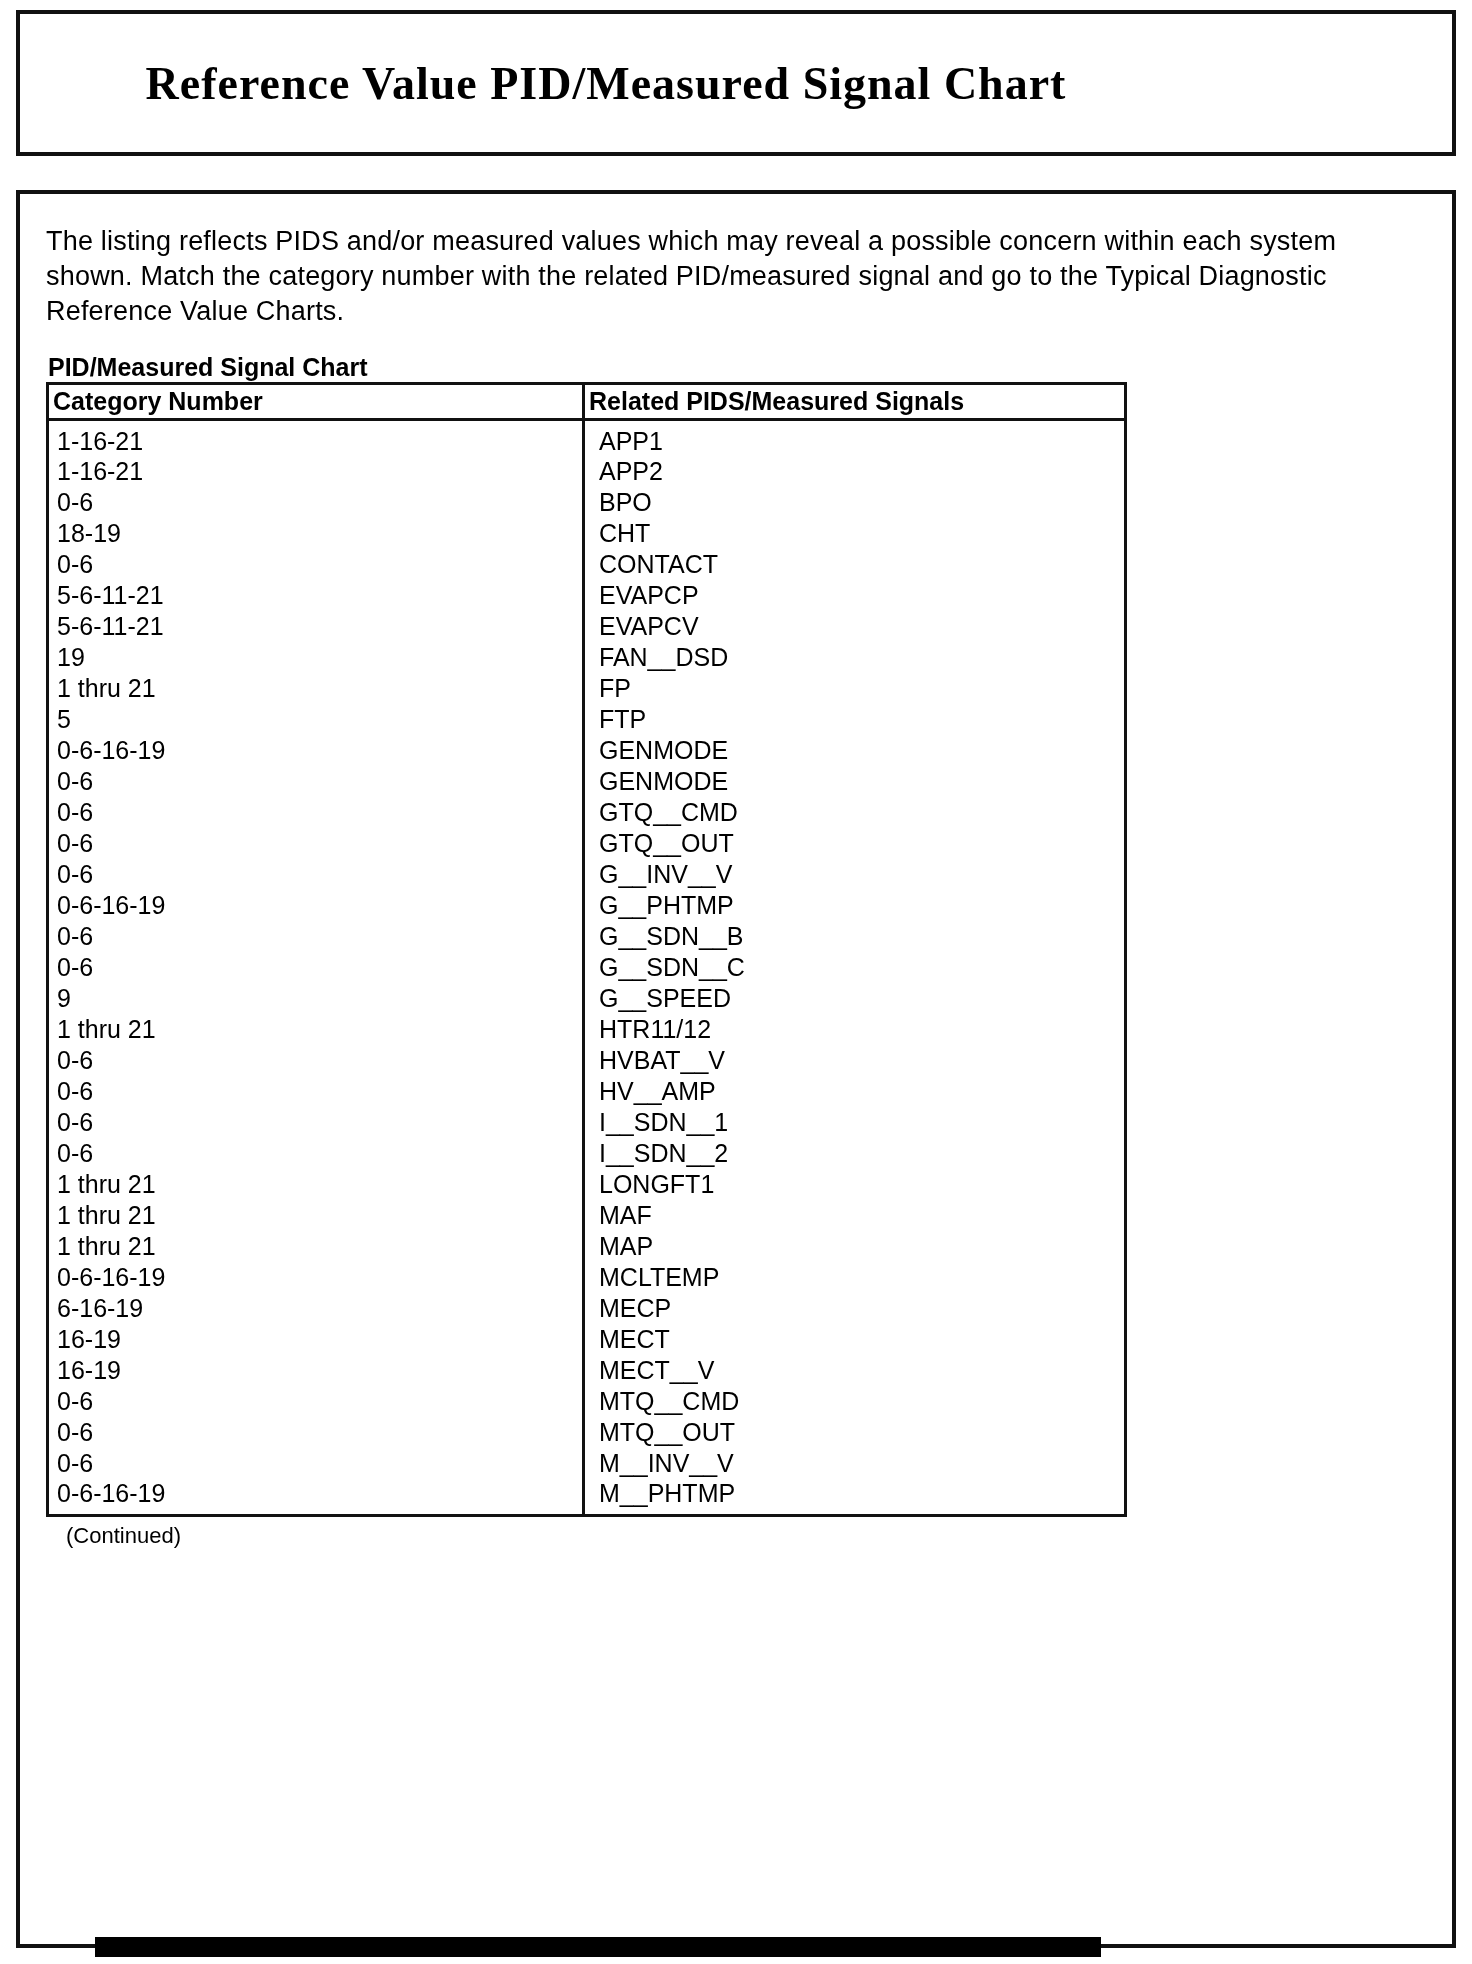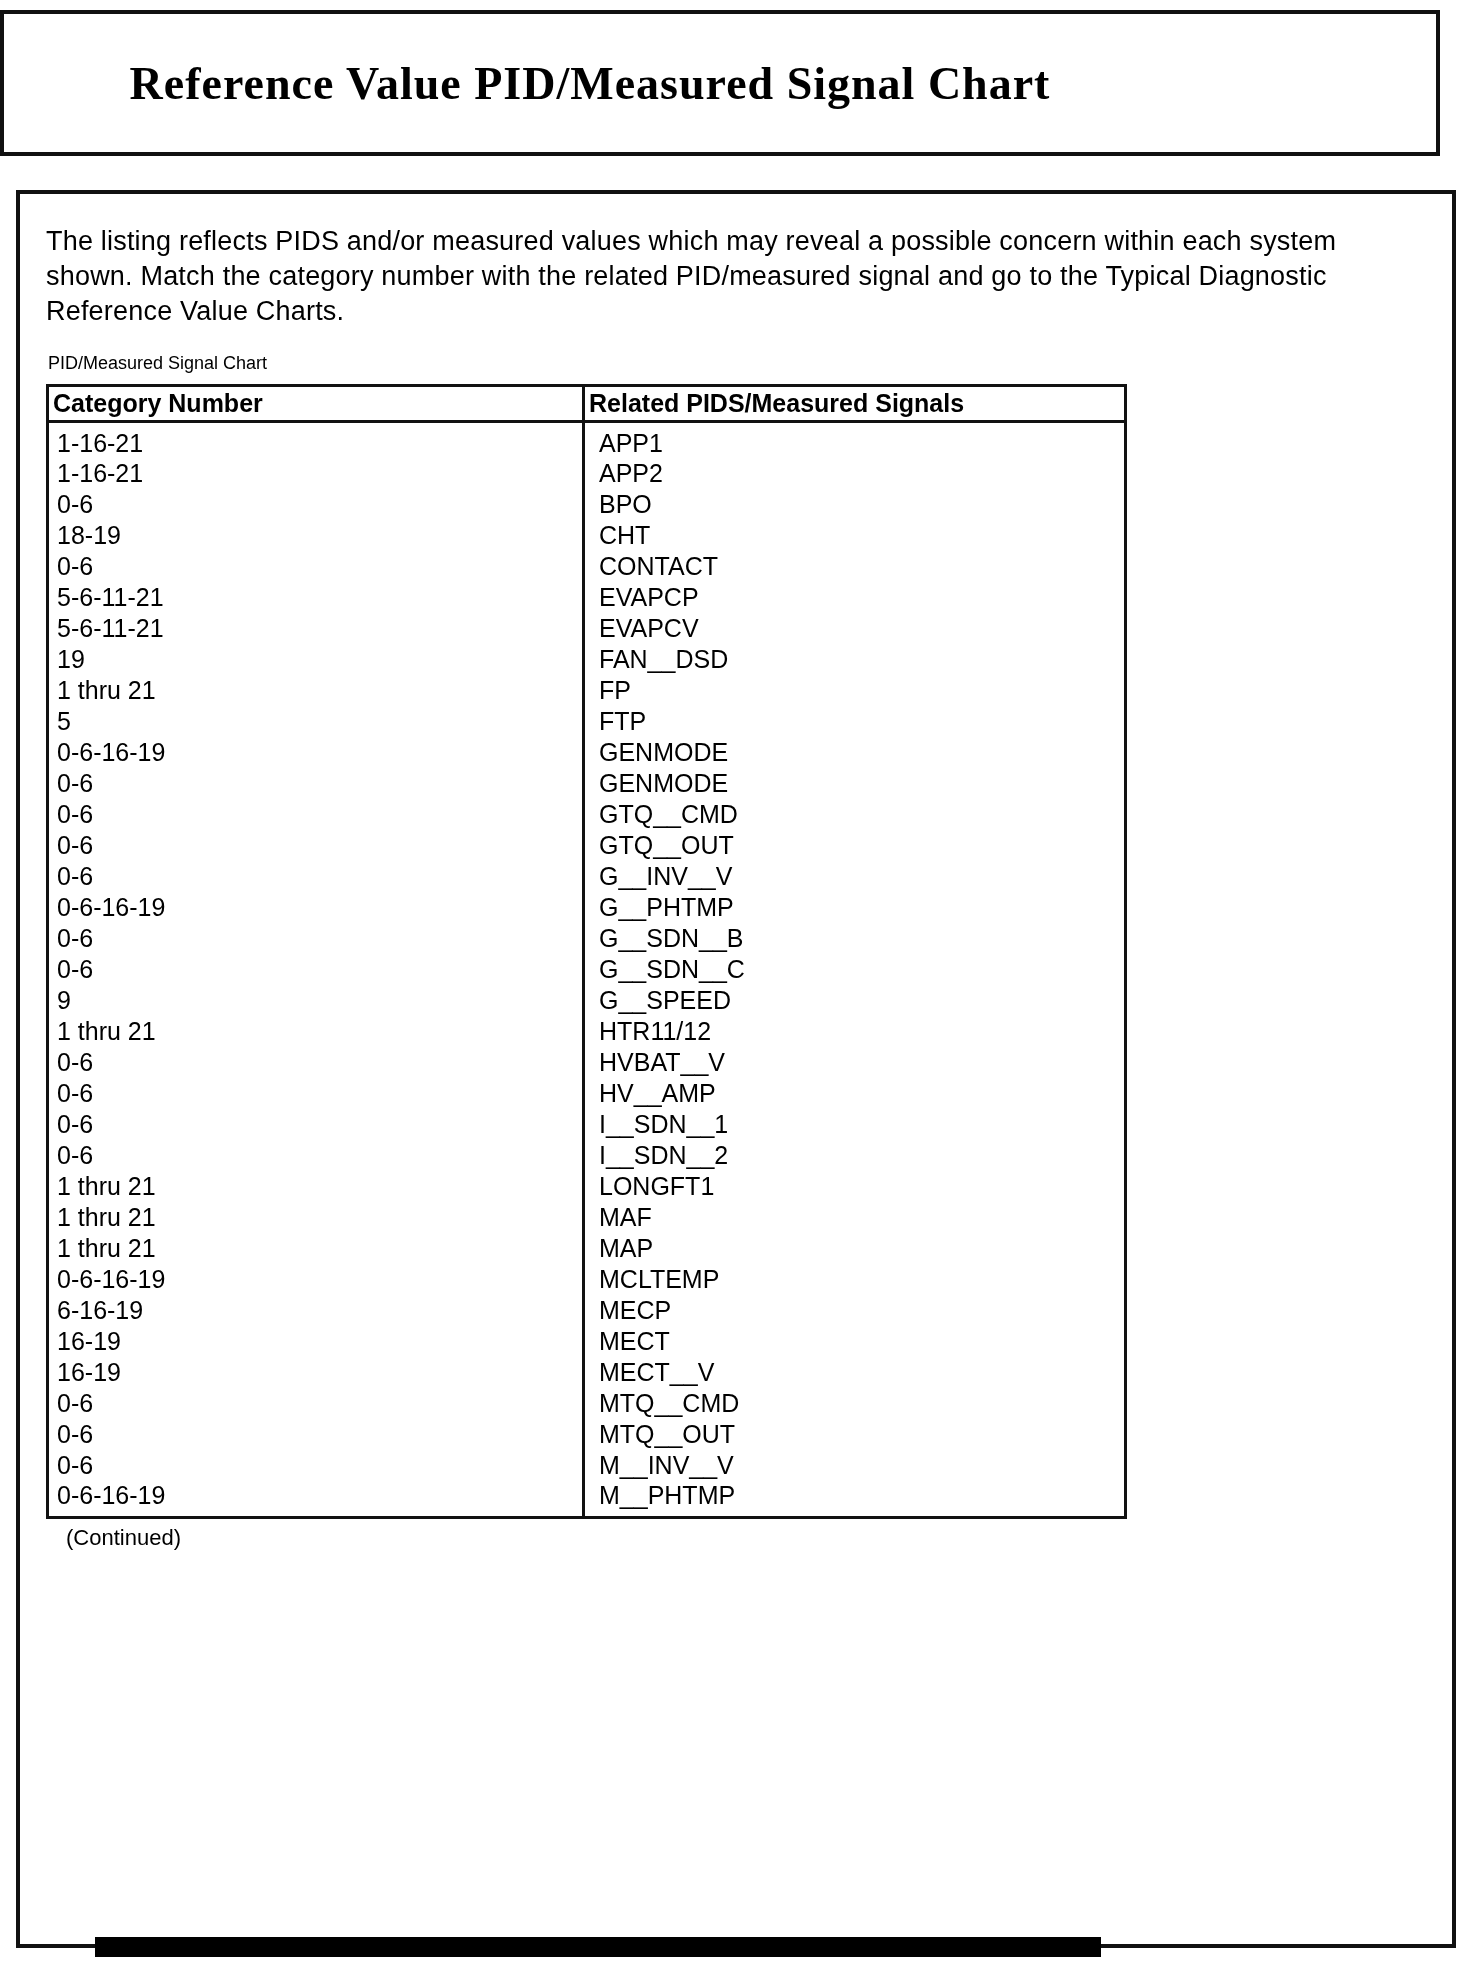--- a/index.html
+++ b/index.html
@@ -6,21 +6,21 @@
   html, body { background:#e8e8e8; }
   body {
     width:1472px; height:1964px;
     position:relative;
     background:#ffffff;
     font-family:"Liberation Sans", sans-serif;
     color:#000;
     overflow:hidden;
   }
   .title-box {
-    position:absolute; left:0; top:10px;
+    position:absolute; left:16px; top:10px;
     width:1440px; height:146px;
     border:4px solid #111;
     display:flex; align-items:center; justify-content:center;
     background:#fff;
   }
   .title {
     font-family:"Liberation Serif", serif;
     font-weight:bold;
     font-size:46px;
     letter-spacing:1px;
@@ -35,23 +35,23 @@
     padding:30px 26px 0 26px;
   }
   .intro {
     font-size:27px;
     line-height:35px;
     letter-spacing:0.2px;
     margin-bottom:24px;
     max-width:1390px;
   }
   .section-heading {
-    font-size:18px;
-    font-weight:normal;
-    margin:0 0 10px 2px;
+    font-size:25px;
+    font-weight:bold;
+    margin:0 0 0 2px;
   }
   table.signal-table {
     border-collapse:collapse;
     width:1078px;
     table-layout:fixed;
     border:3px solid #111;
   }
   table.signal-table col.c1 { width:536px; }
   table.signal-table col.c2 { width:542px; }
   table.signal-table thead th {

